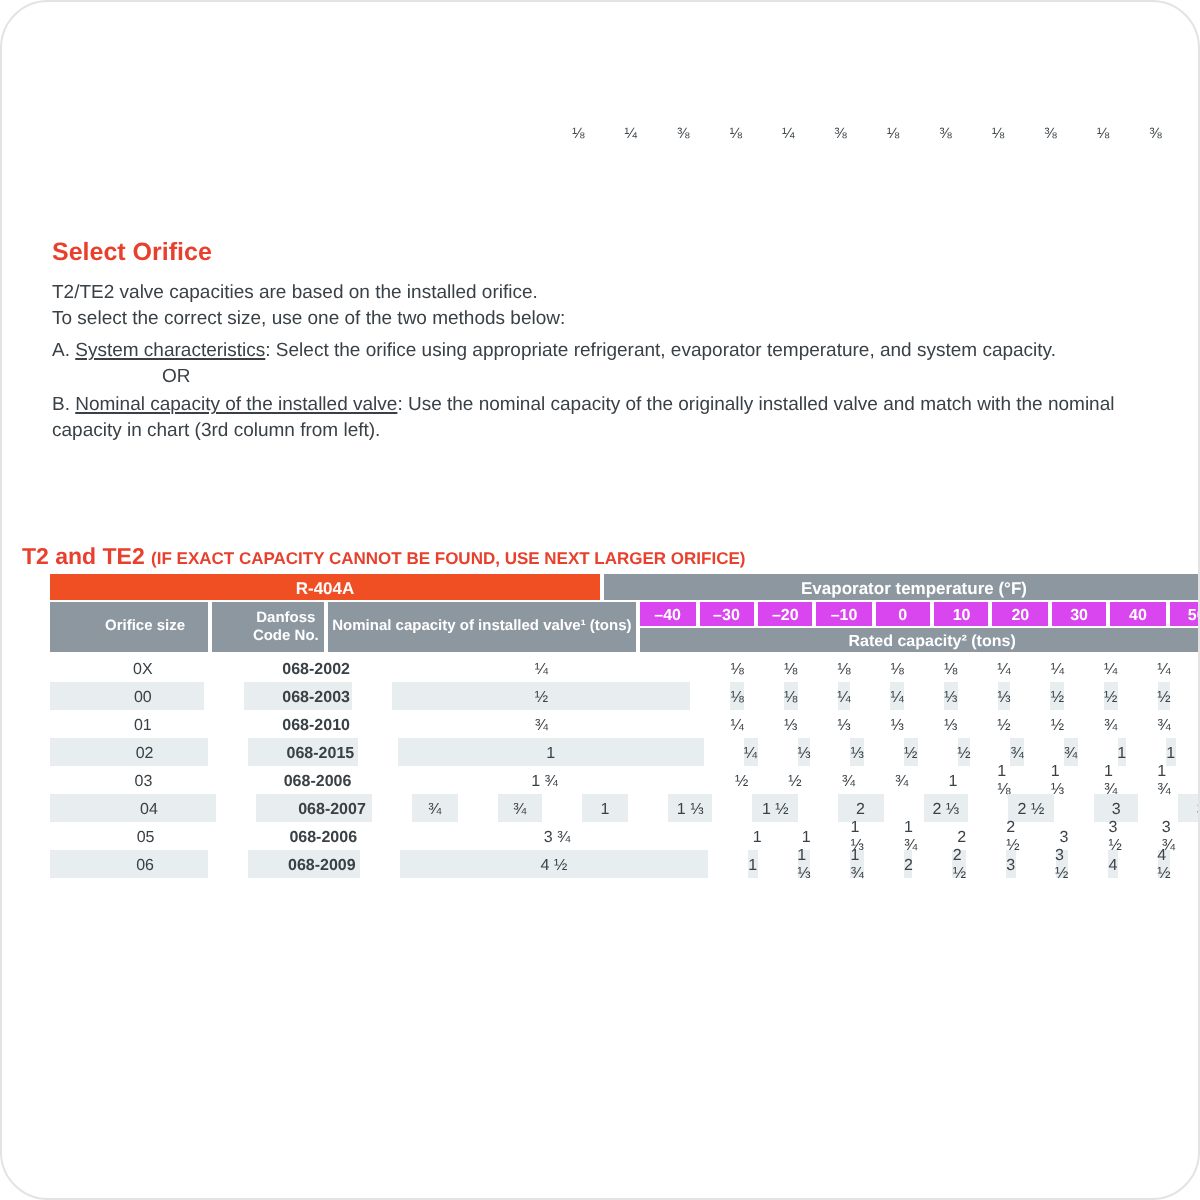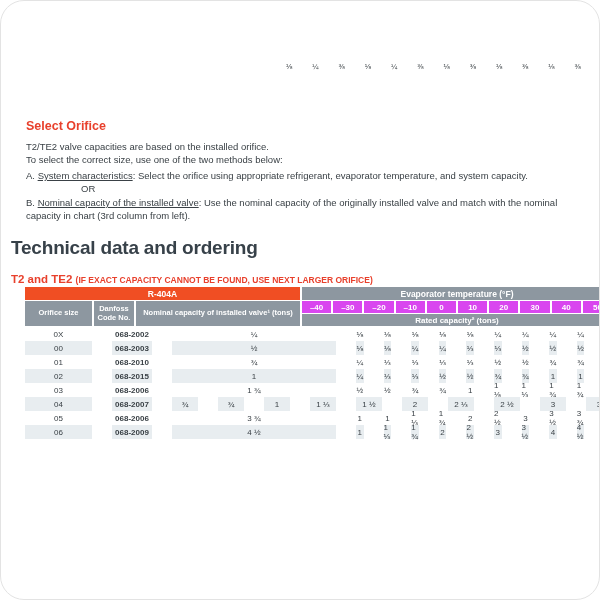--- a/index.html
+++ b/index.html
@@ -26,22 +26,22 @@
   .cap-table{position:absolute;left:24px;top:286px;width:587px;}
   .hdr-row1{display:flex;gap:2px;height:13px;margin-bottom:1px;}
   .band{display:flex;align-items:center;justify-content:center;
         color:#fff;font-weight:bold;font-size:8.5px;}
   .brand{width:275px;background:#f04e23;}
   .evap{width:310px;background:#8d97a0;}
   .hdr-row23{display:flex;gap:2px;height:25px;margin-bottom:1px;}
   .gray{background:#8d97a0;color:#fff;font-weight:bold;}
   .hcell{display:flex;align-items:center;justify-content:center;text-align:center;
          font-size:7.5px;line-height:1.15;}
-  .c-orifice{width:67px;}
-  .c-code{width:40px;}
+  .c-orifice{width:67px;padding-left:16px;}
+  .c-code{width:40px;padding-left:18px;}
   .c-nominal{width:164px;}
   .right-head{width:310px;display:flex;flex-direction:column;gap:1px;}
   .temps{display:flex;gap:2px;height:12px;}
   .temps .tcell{flex:1;display:flex;align-items:center;justify-content:center;
                 background:#d946ef;color:#fff;font-weight:bold;font-size:8px;}
   .rated{height:12px;display:flex;align-items:center;justify-content:center;
          background:#8d97a0;color:#fff;font-weight:bold;font-size:8px;}
   .tbody .trow{display:flex;gap:20px;height:14px;}
   .tbody .trow .cell{display:flex;align-items:center;justify-content:center;
                      font-size:8px;color:#3a4146;}
@@ -74,21 +74,20 @@
   <div class="select-title">Select Orifice</div>
   <div class="intro-line1">T2/TE2 valve capacities are based on the installed orifice.</div>
   <div class="intro-line2">To select the correct size, use one of the two methods below:</div>
 
   <div class="method-a"><span>A. </span><span class="u">System characteristics</span><span>: Select the orifice using appropriate refrigerant, evaporator temperature, and system capacity.</span></div>
 
   <div class="or-line">OR</div>
 
   <div class="method-b"><span>B. </span><span class="u">Nominal capacity of the installed valve</span><span>: Use the nominal capacity of the originally installed valve and match with the nominal capacity in chart (3rd column from left).</span></div>
 
-  <div class="tech-title">Technical data and ordering</div>
 
   <div class="red-title"><span class="big">T2 and TE2 </span><span class="small">(IF EXACT CAPACITY CANNOT BE FOUND, USE NEXT LARGER ORIFICE)</span></div>
 
   <div class="cap-table">
     <div class="hdr-row1">
       <div class="band brand">R-404A</div>
       <div class="band evap">Evaporator temperature (°F)</div>
     </div>
     <div class="hdr-row23">
       <div class="hcell gray c-orifice">Orifice size</div>

